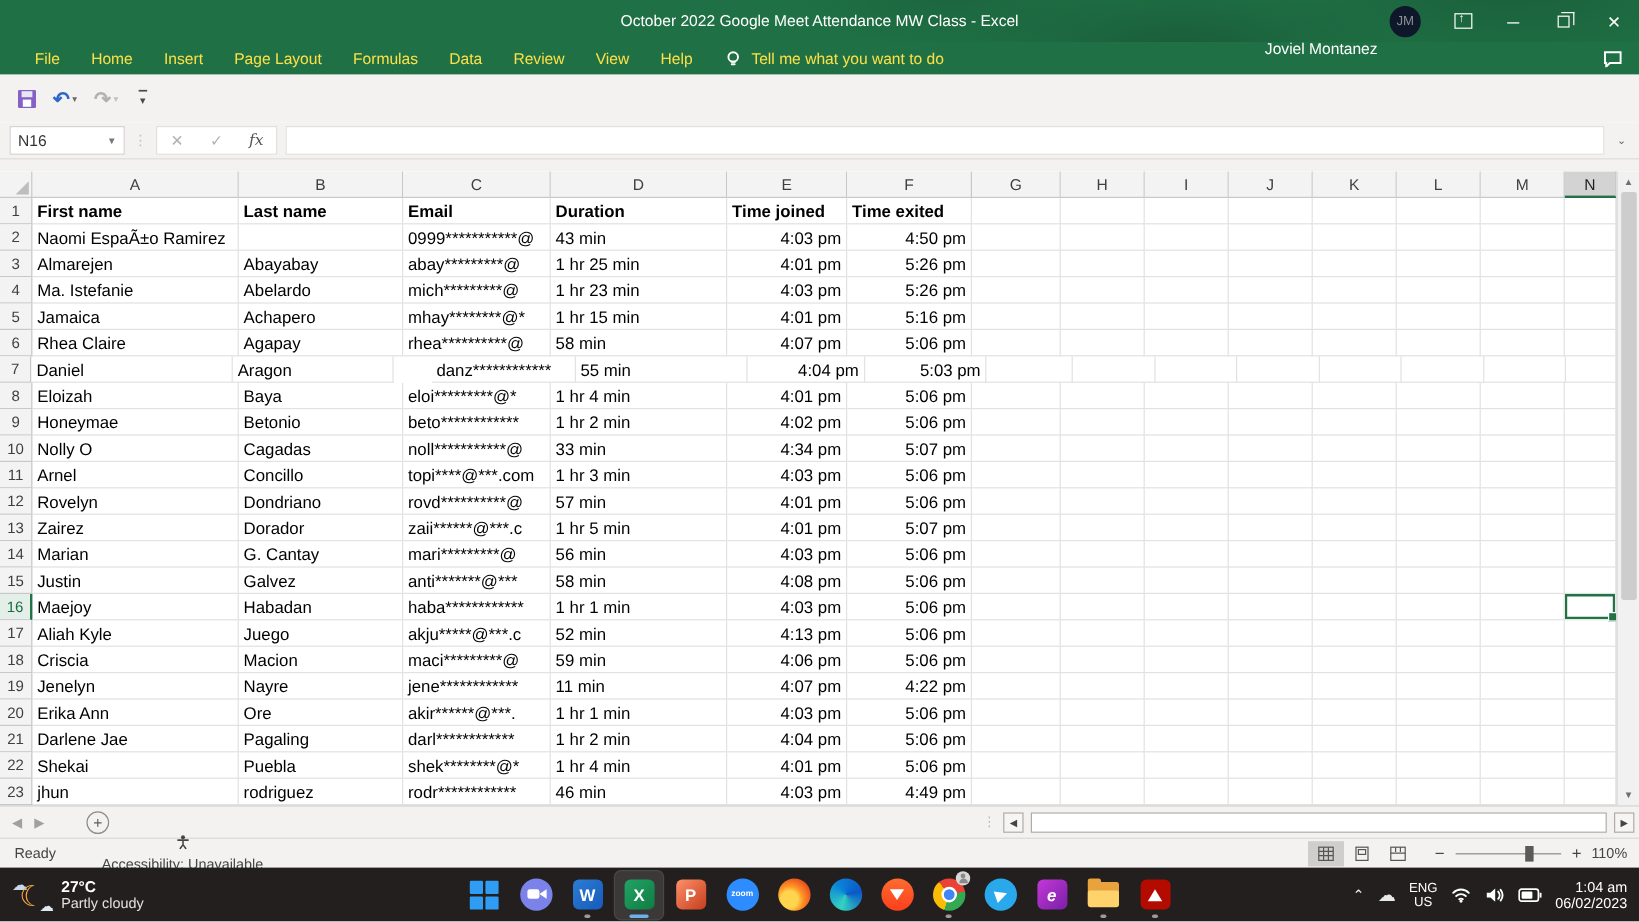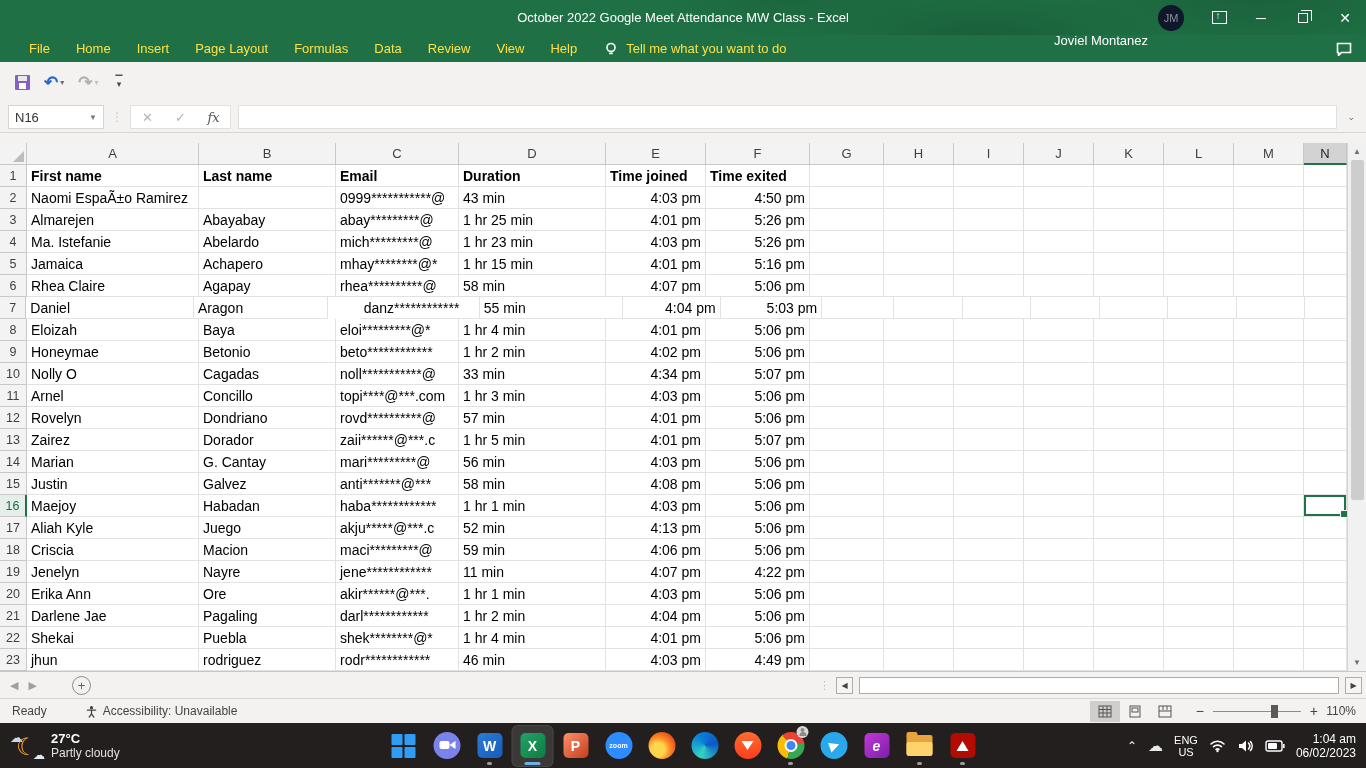--- a/index.html
+++ b/index.html
@@ -87,21 +87,21 @@
   .addsheet { width:19px; height:19px; border:1px solid #8f8d8b; border-radius:50%; color:#5f5d5b; font-size:13px;
     display:flex; align-items:center; justify-content:center; margin-left:25px; }
   .tab-right { margin-left:auto; display:flex; align-items:center; gap:6px; padding-right:4px; }
   .hdots { color:#b9b7b5; font-size:11px; line-height:5px; text-align:center; }
   .hsc-btn { width:17px; height:17px; border:1px solid #aeacaa; background:#f6f5f4; display:flex; align-items:center; justify-content:center; font-size:8px; color:#444; }
   .hsc-track { width:480px; height:17px; border:1px solid #aeacaa; background:#fff; }
 
   
   .statusbar { height:25px; background:#f3f2f1; border-top:1px solid #d8d6d4; display:flex; align-items:center; font-size:12px; color:#444; }
   .sb-ready { padding-left:12px; }
-  .sb-access { display:flex; align-items:center; gap:5px; margin-left:38px; }
+  .sb-access { display:flex; align-items:center; gap:5px; margin-left:38px;flex-direction:column; }
   .sb-right { margin-left:auto; display:flex; align-items:center; gap:0; padding-right:10px; }
   .viewbtn { width:30px; height:21px; display:flex; align-items:center; justify-content:center; }
   .viewbtn.active { background:#cfcecd; }
   .zoomctl { display:flex; align-items:center; gap:9px; margin-left:16px; }
   .zminus,.zplus { font-size:14px; color:#444; }
   .ztrack { width:88px; height:1px; background:#8a8a8a; position:relative; }
   .zthumb { position:absolute; top:-6px; left:58px; width:7px; height:13px; background:#5a5a5a; }
   .zpct { width:38px; text-align:right; font-size:12px; }
 
   

